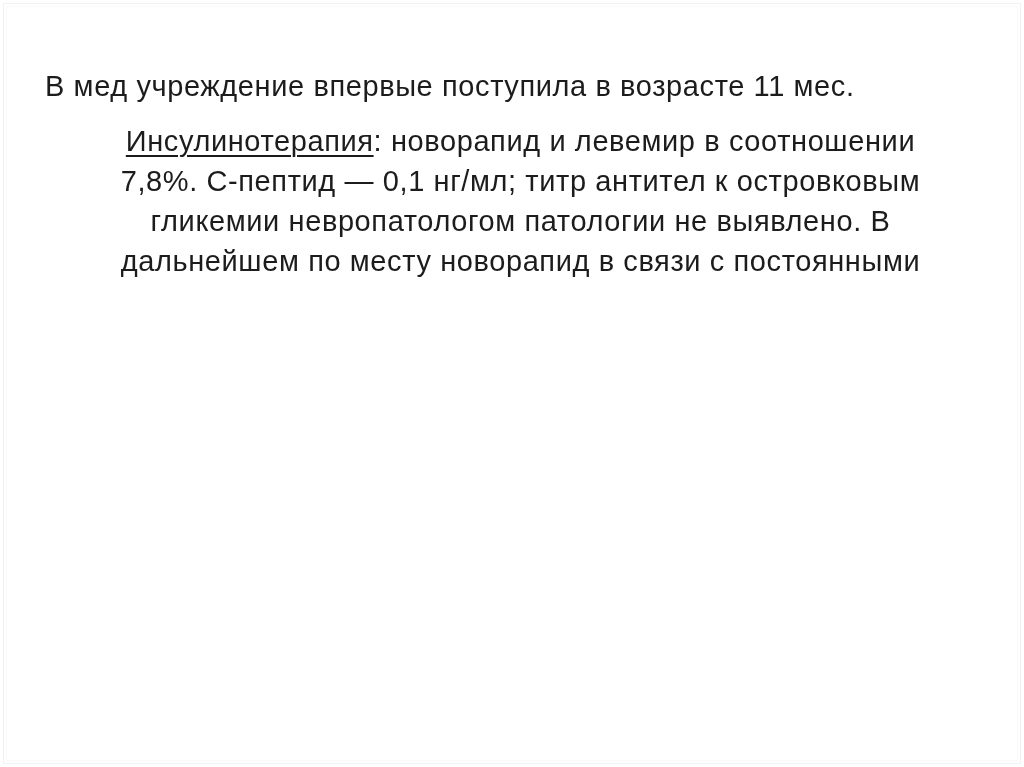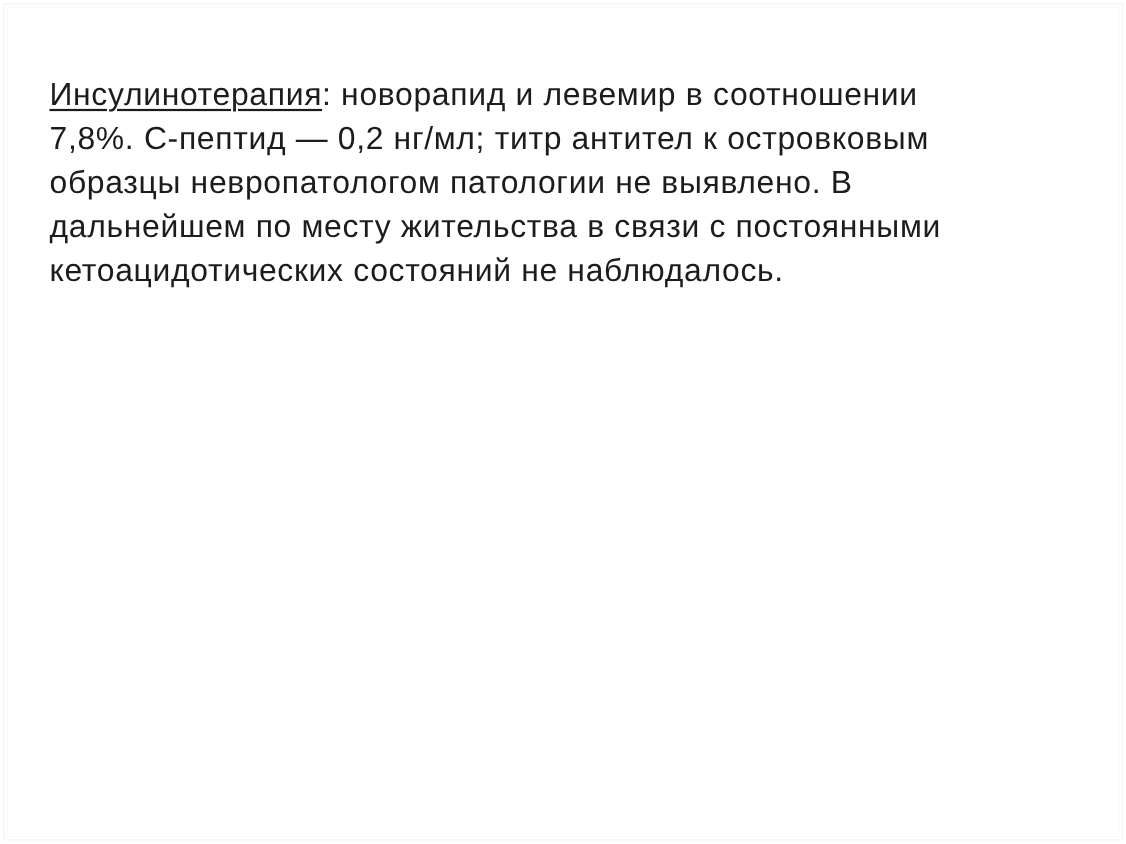--- a/index.html
+++ b/index.html
@@ -37,41 +37,42 @@
     color: #1c1c1c;
     font-size: 29px;
     line-height: 40px;
     letter-spacing: 0.6px;
   }
   .para {
     margin: 0;
   }
   .para + .para {
     margin-top: 15px;
+    text-align: center;
   }
   .line {
     display: block;
     white-space: nowrap;
   }
   .underline {
     text-decoration: underline;
     text-decoration-thickness: 2px;
     text-underline-offset: 4px;
   }
 </style>
 </head>
 <body>
 
 <div class="slide">
   <div class="frame"></div>
   <div class="frame-inner"></div>
 
   <div class="text-block">
+    <p class="para">В мед учреждение впервые поступила в возрасте 11 мес.</p>
 
     <p class="para">
         <span class="line"><span class="underline">Инсулинотерапия</span>: новорапид и левемир в соотношении</span>
-        <span class="line">7,8%. С-пептид — 0,2 нг/мл; титр антител к островковым</span>
-        <span class="line">образцы невропатологом патологии не выявлено. В</span>
-        <span class="line">дальнейшем по месту жительства в связи с постоянными</span>
-        <span class="line">кетоацидотических состояний не наблюдалось.</span>
+        <span class="line">7,8%. С-пептид — 0,1 нг/мл; титр антител к островковым</span>
+        <span class="line">гликемии невропатологом патологии не выявлено. В</span>
+        <span class="line">дальнейшем по месту новорапид в связи с постоянными</span>
       </p>
   </div>
 </div>
 
 </body></html>

